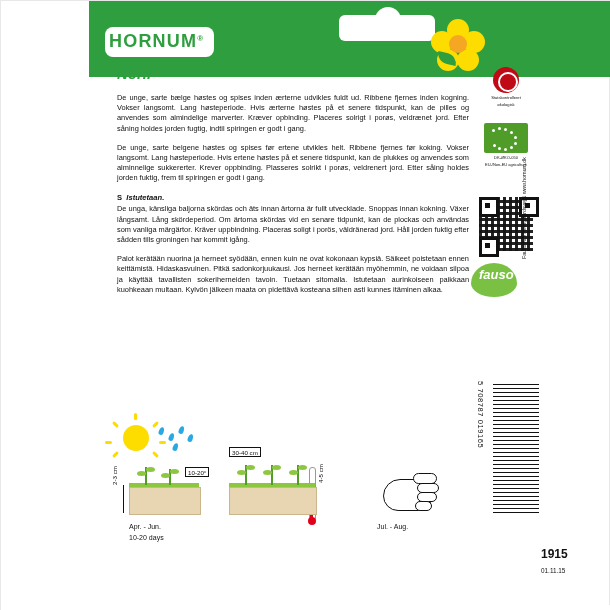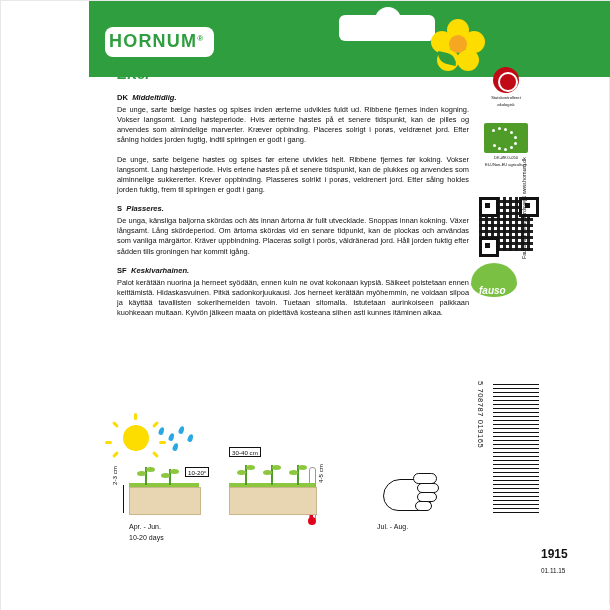--- a/index.html
+++ b/index.html
@@ -136,21 +136,21 @@
   
   .fauso{
     position:absolute;left:470px;top:262px;width:48px;height:40px;
   }
   .fauso-shape{
     width:46px;height:34px;background:#7ac143;
     border-radius:50% 50% 50% 50% / 60% 60% 40% 40%;
     position:relative;
   }
   .fauso-label{
-    position:absolute;left:8px;top:22px;color:#fff;font-size:10px;font-weight:bold;font-style:italic;
+    position:absolute;left:8px;top:4px;color:#fff;font-size:13px;font-weight:bold;font-style:italic;
   }
   
   .barcode{
     position:absolute;left:492px;top:382px;width:46px;height:130px;
     background:repeating-linear-gradient(0deg,#111 0 1.5px,#fff 1.5px 4px);
   }
   .barcode-num{
     position:absolute;left:484px;top:380px;
     transform:rotate(90deg);transform-origin:left top;
     font-size:7.5px;letter-spacing:0.6px;color:#111;white-space:nowrap;
@@ -242,49 +242,41 @@
   <div class="flower">
     <div class="petal" style="left:16px;top:0;"></div>
     <div class="petal" style="left:32px;top:12px;"></div>
     <div class="petal" style="left:26px;top:30px;"></div>
     <div class="petal" style="left:6px;top:30px;"></div>
     <div class="petal" style="left:0px;top:12px;"></div>
     <div class="flower-center"></div>
     <div class="leaf"></div>
   </div>
 
-  <div class="variety">Efter</div>
+  <div class="variety">Norli</div>
 
   <div class="body-text">
 
     <div class="lang-block">
-      <div class="lang-head">
-        <span class="lang-code">DK</span>
-        &nbsp;<span class="lang-sub">Middeltidlig.</span>
-      </div>
       <div>De unge, sarte bælge høstes og spises inden ærterne udvikles fuldt ud. Ribbene fjernes inden kogning. Vokser langsomt. Lang høsteperiode. Hvis ærterne høstes på et senere tidspunkt, kan de pilles og anvendes som almindelige marverter. Kræver opbinding. Placeres solrigt i porøs, veldrænet jord. Efter såning holdes jorden fugtig, indtil spiringen er godt i gang.</div>
     </div>
 
     <div class="lang-block">
       <div>De unge, sarte belgene høstes og spises før ertene utvikles helt. Ribbene fjernes før koking. Vokser langsomt. Lang høsteperiode. Hvis ertene høstes på et senere tidspunkt, kan de plukkes og anvendes som alminnelige sukkererter. Krever oppbinding. Plasseres solrikt i porøs, veldrenert jord. Etter såing holdes jorden fuktig, frem til spiringen er godt i gang.</div>
     </div>
 
     <div class="lang-block">
       <div class="lang-head">
         <span class="lang-code">S</span>
-        &nbsp;<span class="lang-sub">Plasseres.</span>
+        &nbsp;<span class="lang-sub">Istutetaan.</span>
       </div>
       <div>De unga, känsliga baljorna skördas och äts innan ärtorna är fullt utvecklade. Snoppas innan kokning. Växer långsamt. Lång skördeperiod. Om ärtorna skördas vid en senare tidpunkt, kan de plockas och användas som vanliga märgärtor. Kräver uppbindning. Placeras soligt i porös, väldränerad jord. Håll jorden fuktig efter sådden tills groningen har kommit igång.</div>
     </div>
 
     <div class="lang-block">
-      <div class="lang-head">
-        <span class="lang-code">SF</span>
-        &nbsp;<span class="lang-sub">Keskivarhainen.</span>
-      </div>
       <div>Palot kerätään nuorina ja herneet syödään, ennen kuin ne ovat kokonaan kypsiä. Säikeet poistetaan ennen keittämistä. Hidaskasvuinen. Pitkä sadonkorjuukausi. Jos herneet kerätään myöhemmin, ne voidaan silpoa ja käyttää tavallisten sokeriherneiden tavoin. Tuetaan sitomalla. Istutetaan aurinkoiseen paikkaan kuohkeaan multaan. Kylvön jälkeen maata on pidettävä kosteana siihen asti kunnes itäminen alkaa.</div>
     </div>
 
   </div>
 
   <div class="cert-sk">
     <div class="sk-circle">
       <div class="sk-inner"></div>
     </div>
     <div class="sk-text">Statskontrolleret</div>

